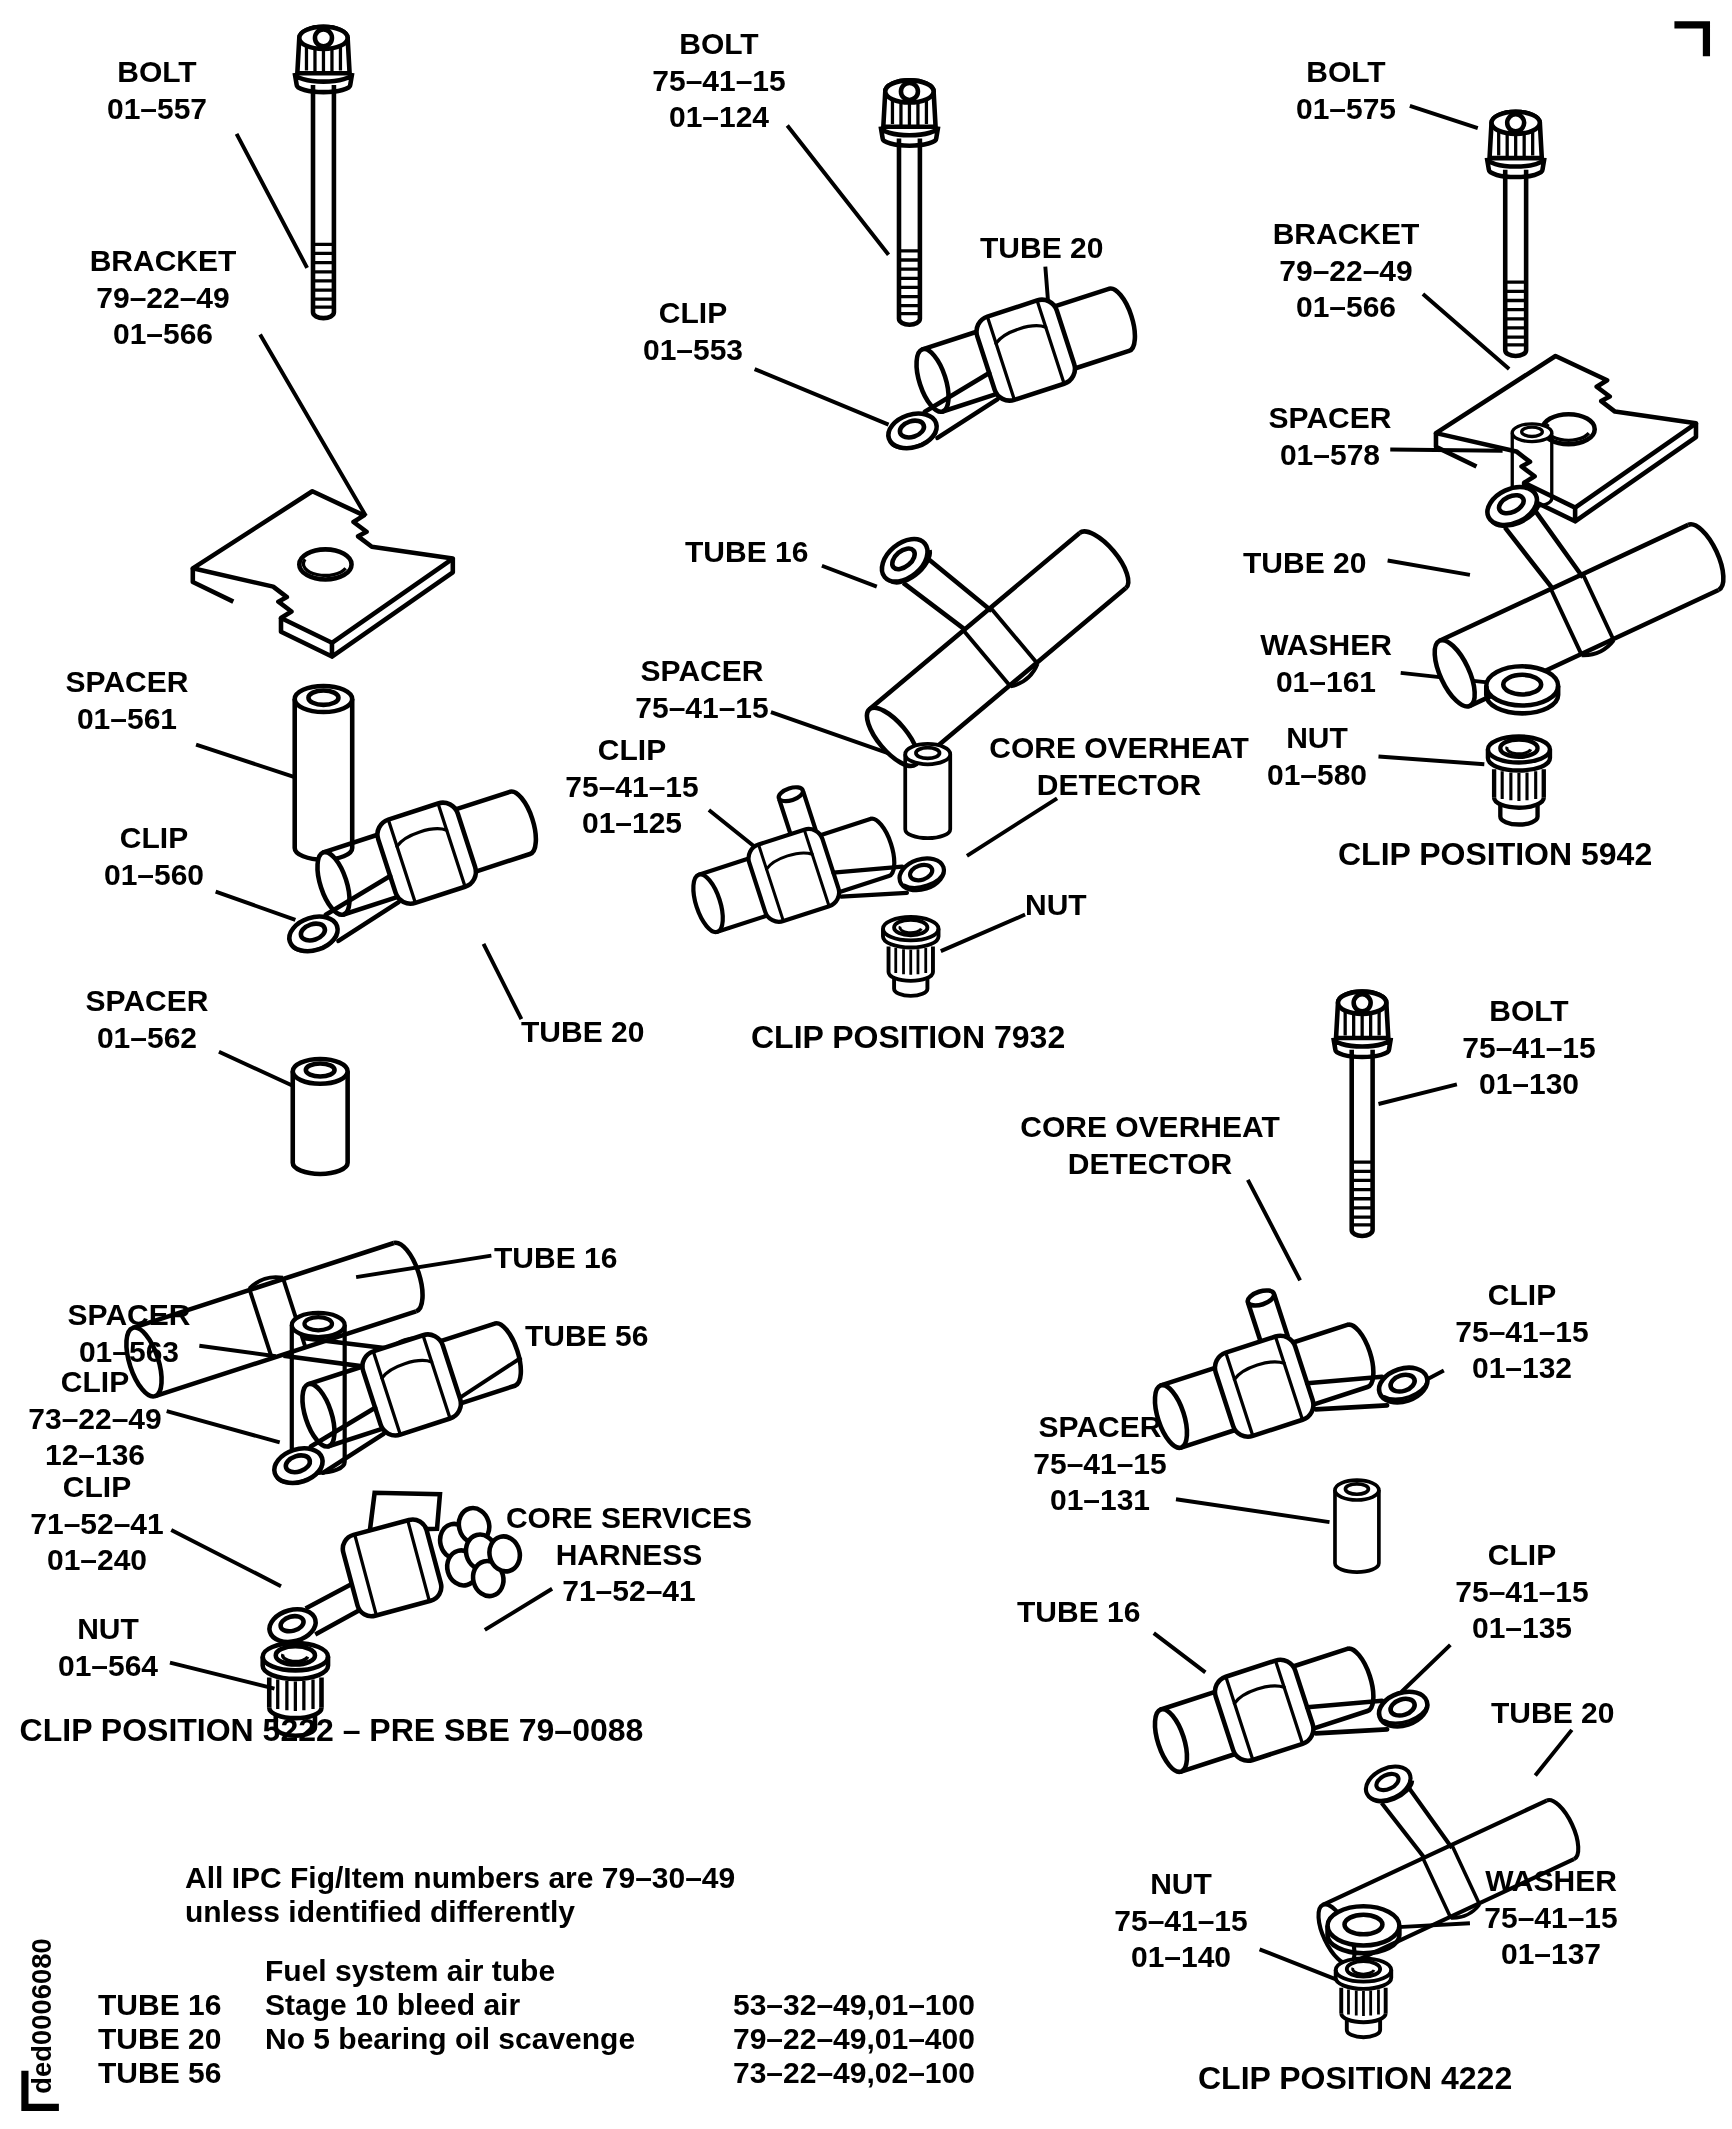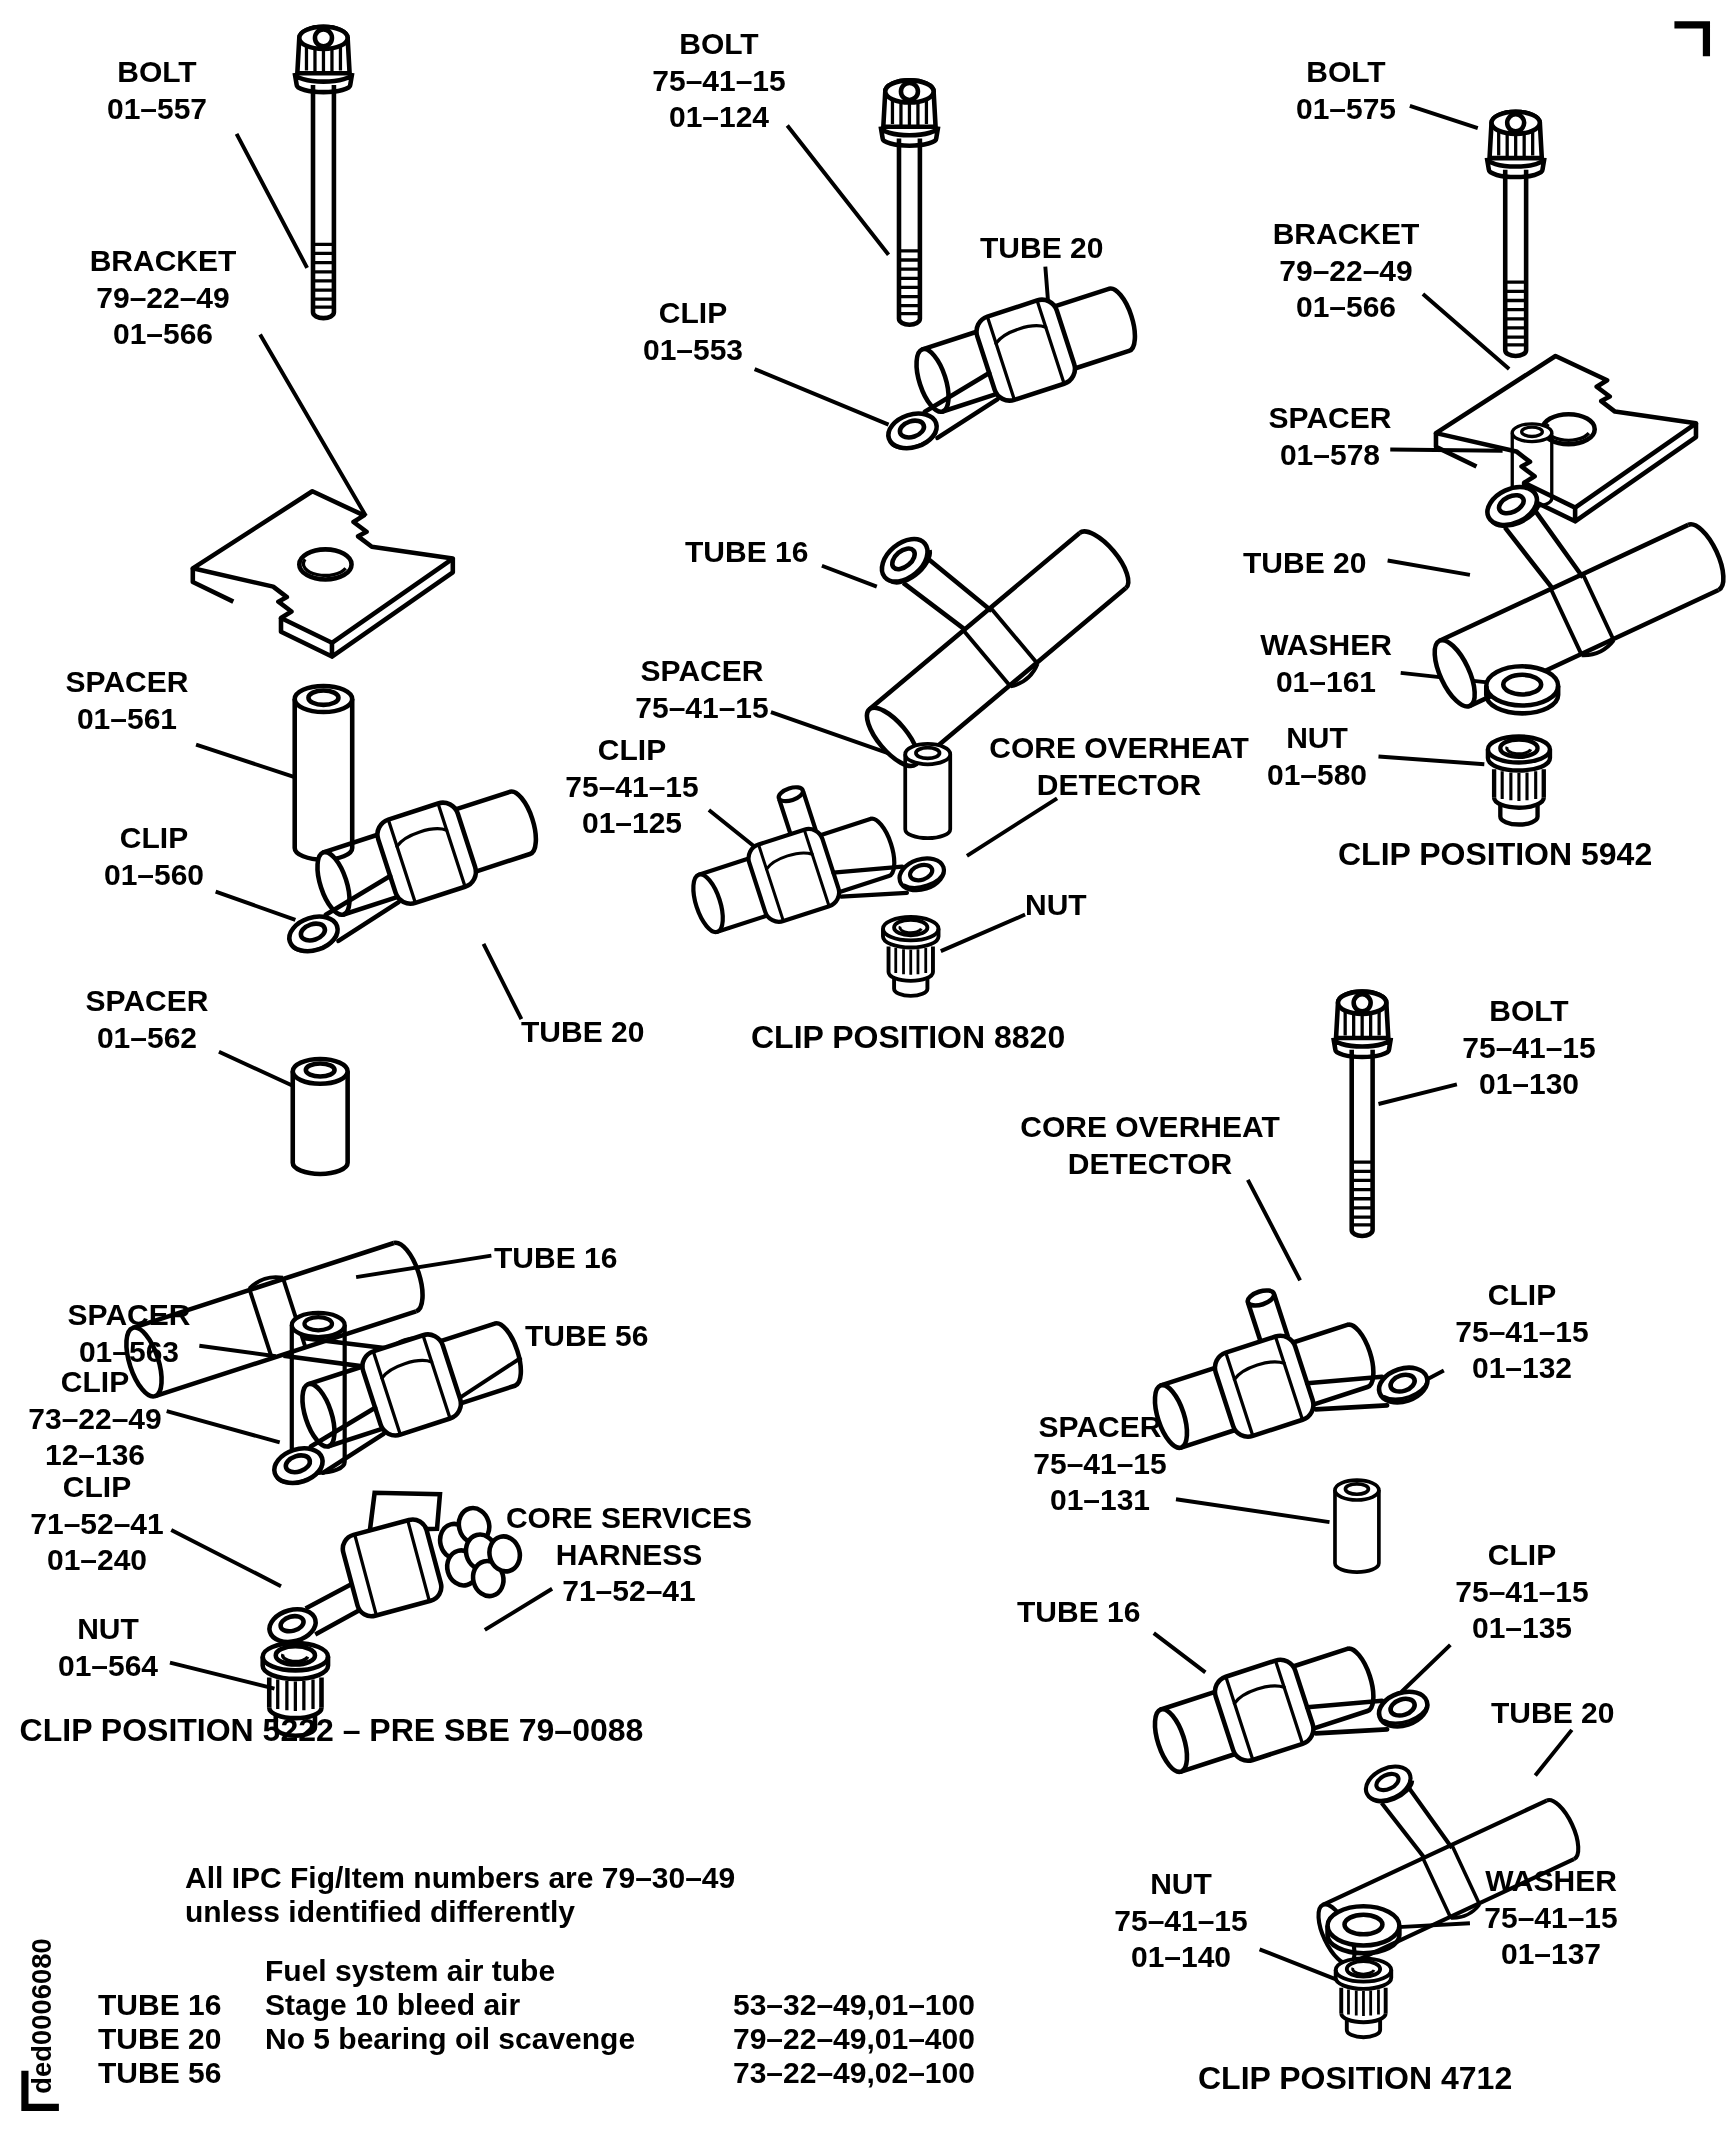--- a/index.html
+++ b/index.html
@@ -224,21 +224,21 @@
   <div class="lbl" style="left:980px;top:230px">TUBE 20</div>
   <div class="lbl" style="left:685px;top:534px">TUBE 16</div>
   <div class="lbl c" style="left:702px;top:653px">SPACER
 75–41–15</div>
   <div class="lbl c" style="left:632px;top:732px">CLIP
 75–41–15
 01–125</div>
   <div class="lbl c" style="left:1119px;top:730px">CORE OVERHEAT
 DETECTOR</div>
   <div class="lbl" style="left:1025px;top:887px">NUT</div>
-  <div class="cap" style="left:751px;top:1021px">CLIP POSITION 8820</div>
+  <div class="cap" style="left:751px;top:1021px">CLIP POSITION 7932</div>
 
   <div class="lbl c" style="left:1346px;top:54px">BOLT
 01–575</div>
   <div class="lbl c" style="left:1346px;top:216px">BRACKET
 79–22–49
 01–566</div>
   <div class="lbl c" style="left:1330px;top:400px">SPACER
 01–578</div>
   <div class="lbl" style="left:1243px;top:545px">TUBE 20</div>
   <div class="lbl c" style="left:1326px;top:627px">WASHER
@@ -262,21 +262,21 @@
 75–41–15
 01–135</div>
   <div class="lbl" style="left:1017px;top:1594px">TUBE 16</div>
   <div class="lbl" style="left:1491px;top:1695px">TUBE 20</div>
   <div class="lbl c" style="left:1181px;top:1866px">NUT
 75–41–15
 01–140</div>
   <div class="lbl c" style="left:1551px;top:1863px">WASHER
 75–41–15
 01–137</div>
-  <div class="cap" style="left:1198px;top:2062px">CLIP POSITION 4712</div>
+  <div class="cap" style="left:1198px;top:2062px">CLIP POSITION 4222</div>
 
   <div class="note" style="left:185px;top:1863px">All IPC Fig/Item numbers are 79–30–49</div>
   <div class="note" style="left:185px;top:1897px">unless identified differently</div>
 
   <div>
     <div class="cell" style="left:98px;top:1990px">TUBE 16</div>
     <div class="cell" style="left:265px;top:1990px">Stage 10 bleed air</div>
     <div class="cell" style="left:733px;top:1990px">53–32–49,01–100</div>
     <div class="cell" style="left:98px;top:2024px">TUBE 20</div>
     <div class="cell" style="left:265px;top:2024px">No 5 bearing oil scavenge</div>

